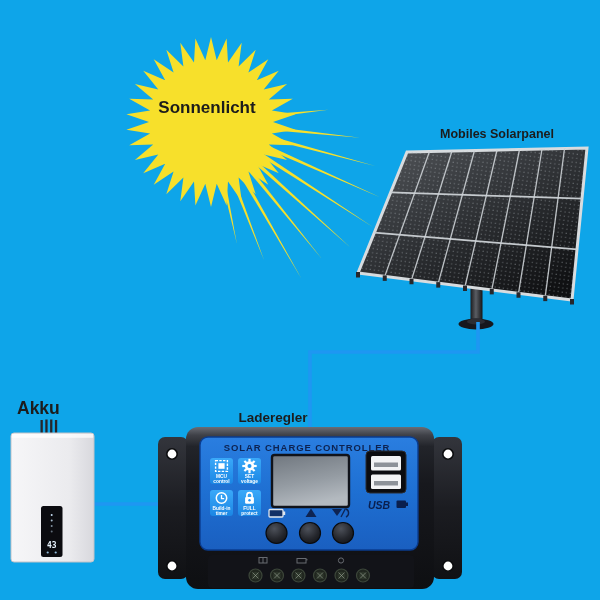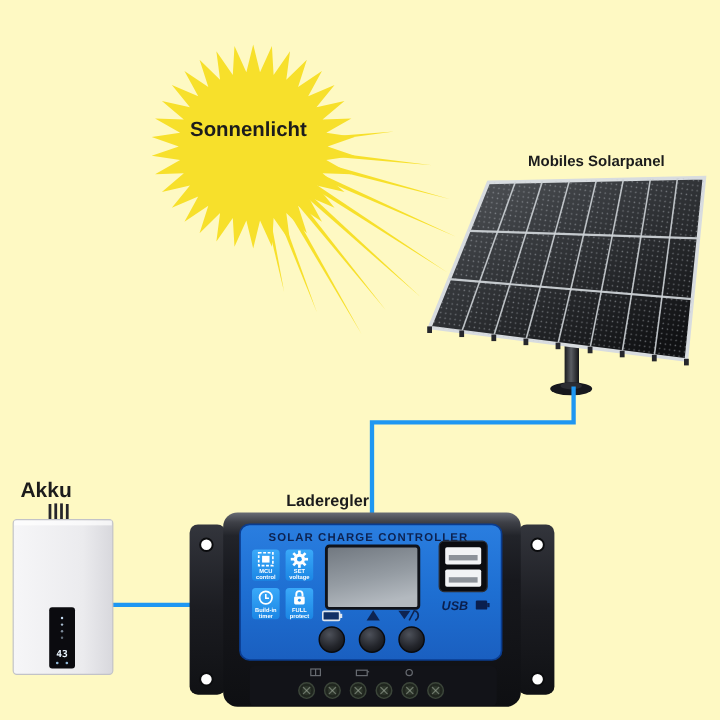--- a/index.html
+++ b/index.html
@@ -1,16 +1,16 @@
 <!DOCTYPE html>
 <html><head>
 <meta charset="utf-8">
 <style>
   html,body{margin:0;padding:0;background:#ffffff;}
-  .stage{position:relative;width:600px;height:600px;background:#fef9c3;overflow:hidden;
+  .stage{position:relative;width:600px;height:600px;background:#0ea5e9;overflow:hidden;
          font-family:"Liberation Sans",sans-serif;}
   svg{display:block;}
   text{font-family:"Liberation Sans",sans-serif;}
   .label{font-weight:bold;fill:#1c1c1c;}
   .ctl-title{font-weight:bold;fill:#0d2250;letter-spacing:0.9px;}
   .badge-text{font-weight:bold;fill:#ffffff;}
   .usb-text{font-weight:bold;font-style:italic;fill:#0a1f4e;}
   .lcd-val{font-family:"DejaVu Sans Mono",monospace;font-weight:bold;fill:#eaf5ff;}
 </style>
 </head>

